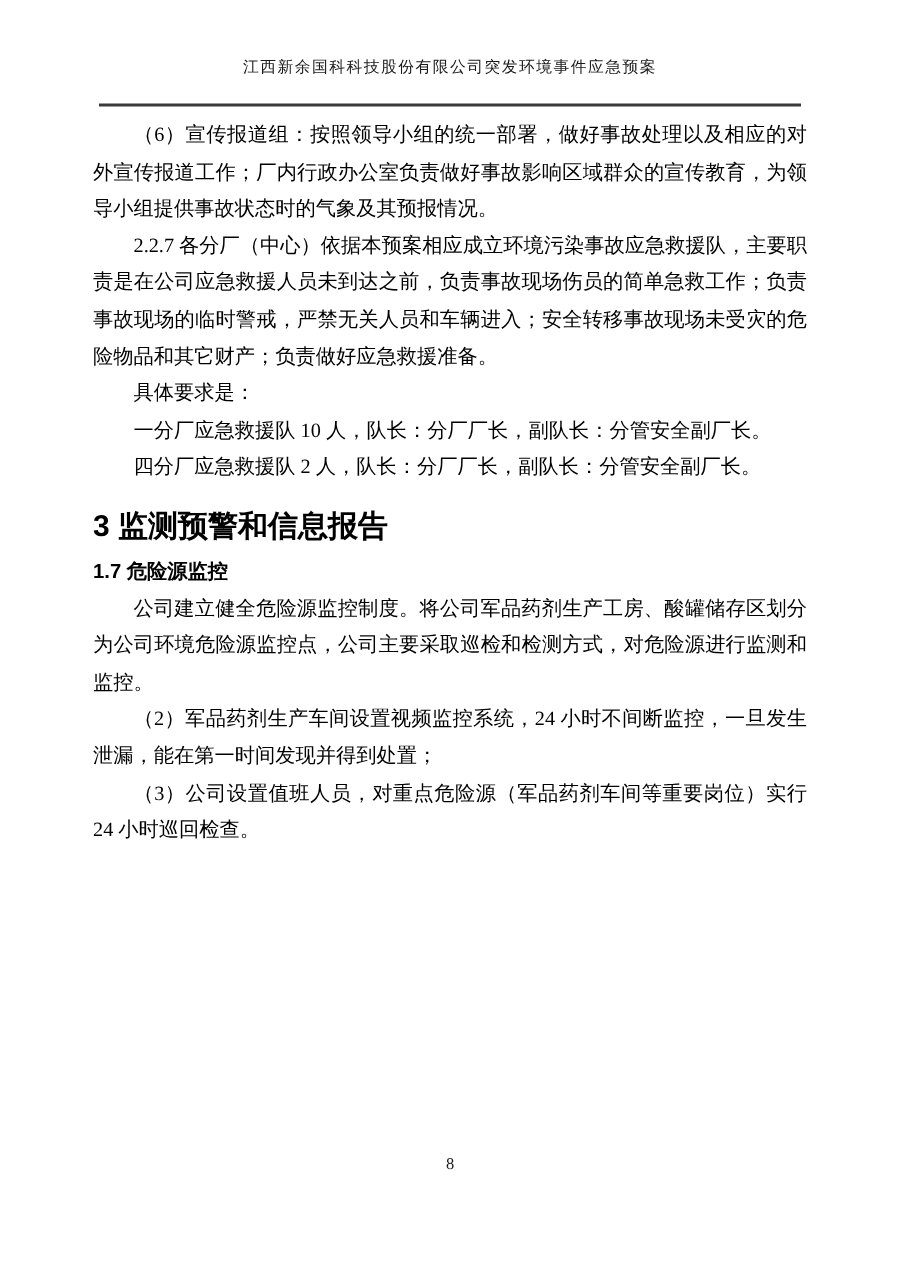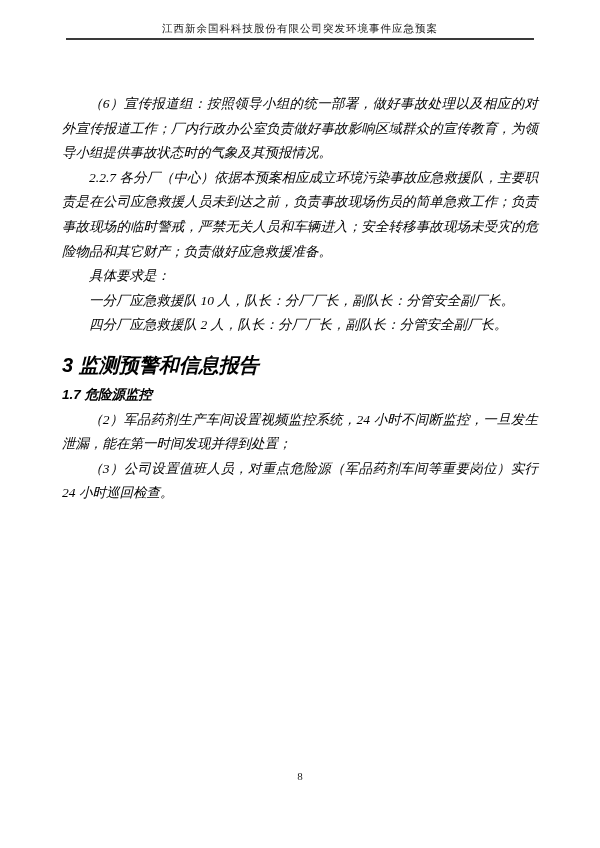--- a/index.html
+++ b/index.html
@@ -12,39 +12,38 @@
     width: 600px;
     height: 848px;
     background: #ffffff;
     color: #000000;
     font-family: "Liberation Serif", "DejaVu Serif", serif;
     overflow: hidden;
     box-sizing: border-box;
   }
   .page-header {
     position: absolute;
-    top: 22px;
+    top: 38px;
     left: 66px;
     width: 468px;
     text-align: center;
     font-size: 10.5px;
     letter-spacing: 1px;
     color: #1a1a1a;
-    padding-bottom: 2px;
+    padding-bottom: 17px;
     border-bottom: 2px solid #3a3a3a;
   }
   .doc-body {
     position: absolute;
-    top: 92px;
+    top: 78px;
     left: 62px;
     width: 476px;
     font-size: 13.5px;
     line-height: 24.6px;
     text-align: justify;
-    font-style: italic;
   }
   .para {
     margin: 0;
     text-indent: 2em;
   }
   .heading-1 {
     margin: 15px 0 5px 0;
     font-size: 20px;
     line-height: 25px;
     font-weight: bold;
@@ -79,19 +78,20 @@
   <div class="doc-body">
     <p class="para">（6）宣传报道组：按照领导小组的统一部署，做好事故处理以及相应的对外宣传报道工作；厂内行政办公室负责做好事故影响区域群众的宣传教育，为领导小组提供事故状态时的气象及其预报情况。</p>
     <p class="para">2.2.7 各分厂（中心）依据本预案相应成立环境污染事故应急救援队，主要职责是在公司应急救援人员未到达之前，负责事故现场伤员的简单急救工作；负责事故现场的临时警戒，严禁无关人员和车辆进入；安全转移事故现场未受灾的危险物品和其它财产；负责做好应急救援准备。</p>
     <p class="para">具体要求是：</p>
     <p class="para">一分厂应急救援队 10 人，队长：分厂厂长，副队长：分管安全副厂长。</p>
     <p class="para">四分厂应急救援队 2 人，队长：分厂厂长，副队长：分管安全副厂长。</p>
 
     <h1 class="heading-1">3 监测预警和信息报告</h1>
     <h2 class="heading-2">1.7 危险源监控</h2>
 
+    <p class="para">公司建立健全危险源监控制度。将公司军品药剂生产工房、酸罐储存区划分为公司环境危险源监控点，公司主要采取巡检和检测方式，对危险源进行监测和监控。</p>
     <p class="para">（2）军品药剂生产车间设置视频监控系统，24 小时不间断监控，一旦发生泄漏，能在第一时间发现并得到处置；</p>
     <p class="para">（3）公司设置值班人员，对重点危险源（军品药剂车间等重要岗位）实行 24 小时巡回检查。</p>
   </div>
 
   <div class="page-footer">8</div>
 
 </div>
 
 </body></html>

